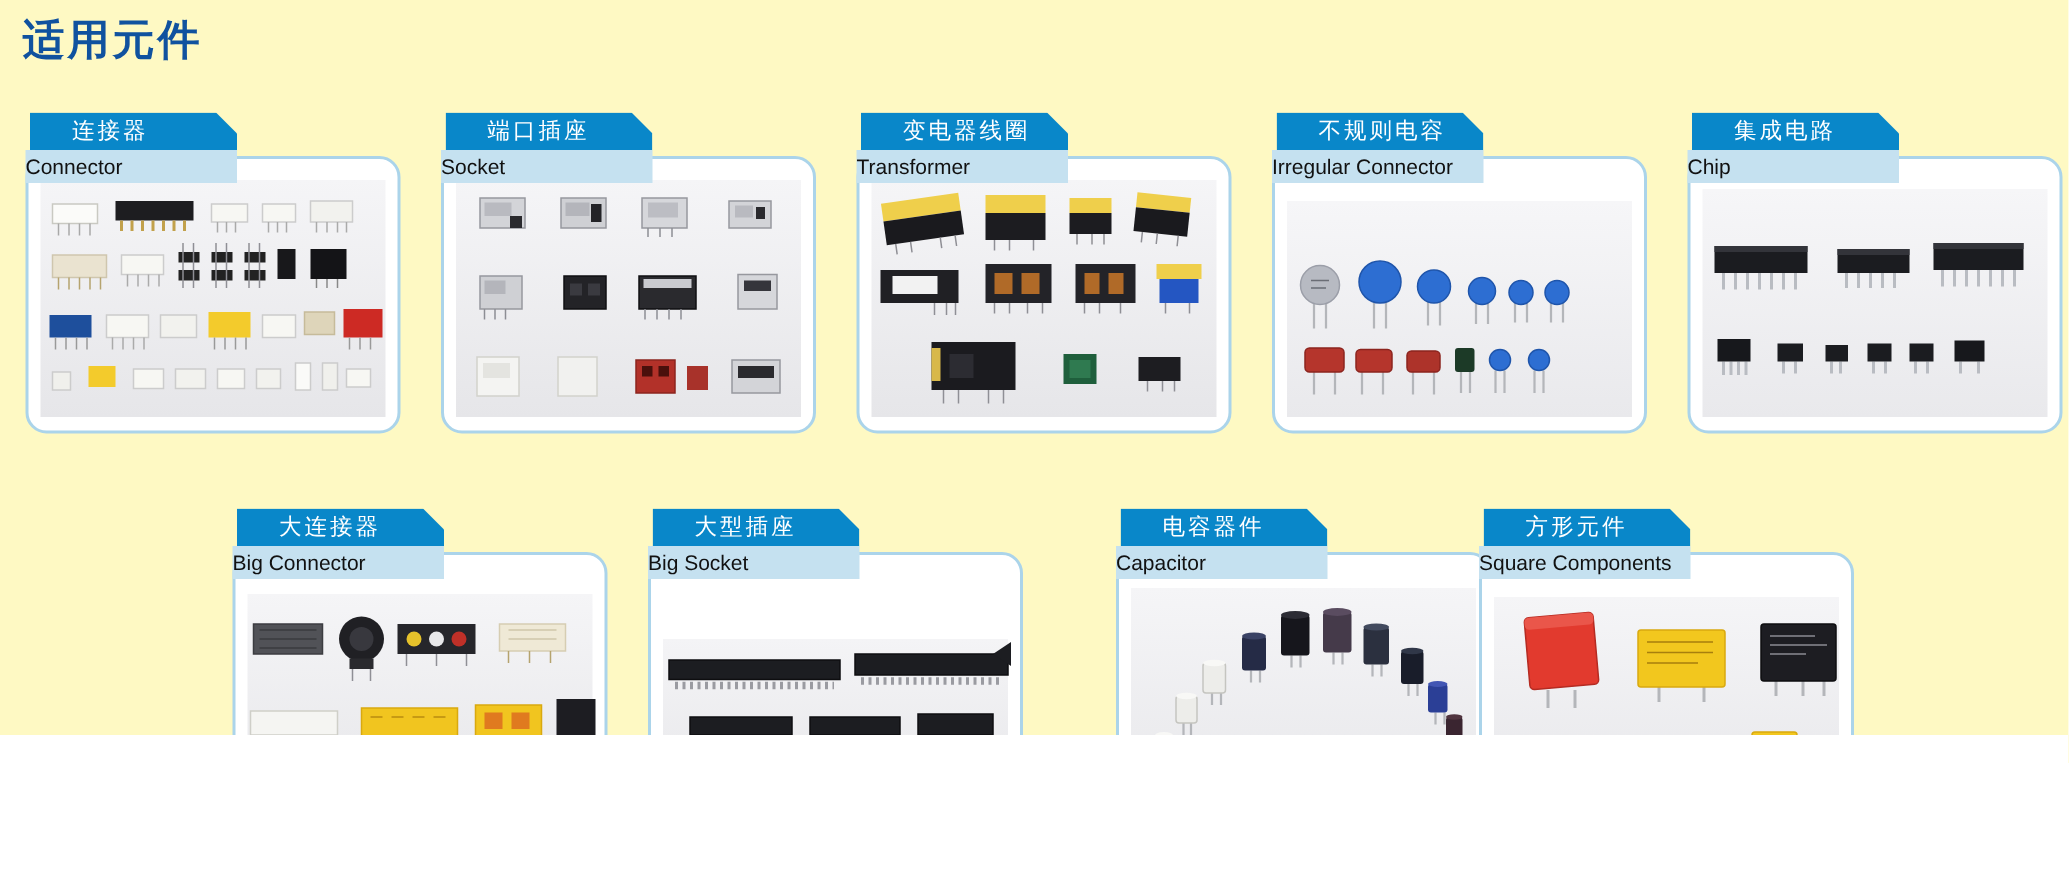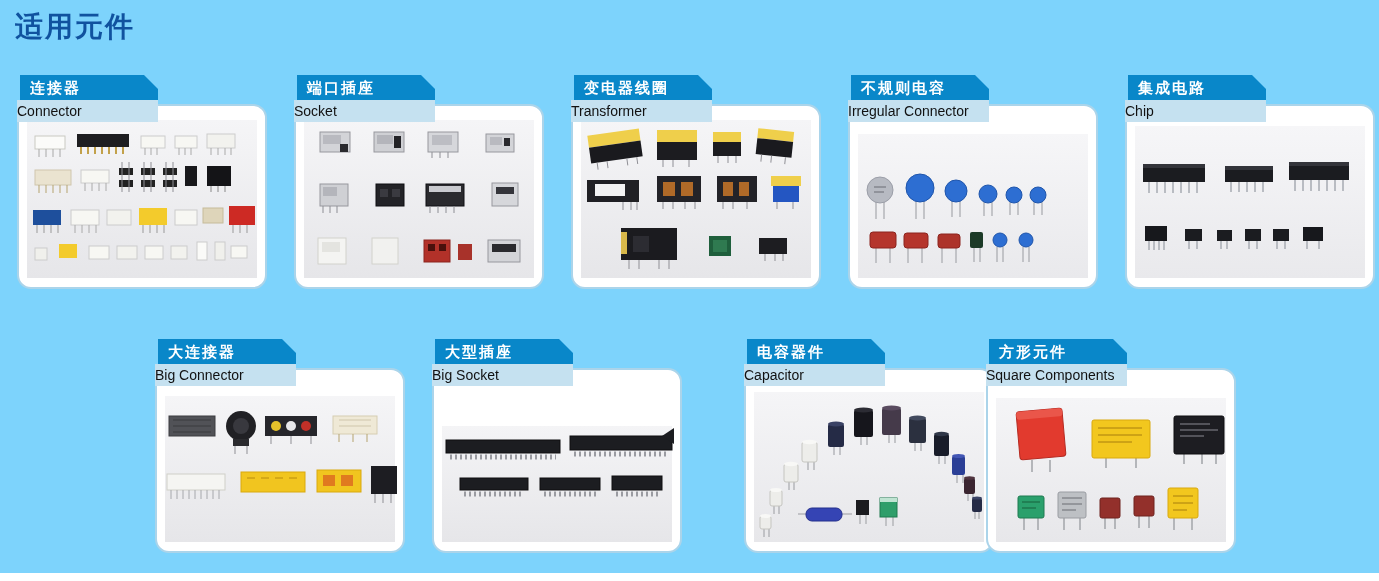--- a/index.html
+++ b/index.html
@@ -1,26 +1,26 @@
 <!DOCTYPE html>
 <html><head>
 <meta charset="utf-8">
 <style>
   html,body{margin:0;padding:0;background:#ffffff;}
-  #page{position:relative;width:1379px;height:573px;background:#7dd3fc;overflow:hidden;
+  #page{position:relative;width:1379px;height:490px;background:#fef9c3;overflow:hidden;
         font-family:"Liberation Sans","DejaVu Sans",sans-serif;}
   #page-title{position:absolute;left:15px;top:8px;font-size:28px;font-weight:700;
         color:#10529f;letter-spacing:2px;}
   .card{position:absolute;width:250px;height:214px;}
   .photo{position:absolute;left:0;top:29px;width:250px;height:185px;background:#ffffff;
         border:2px solid #abd4ea;border-radius:14px;box-sizing:border-box;overflow:hidden;}
   .photo svg{display:block;}
   .tab{position:absolute;left:3px;top:0;width:138px;height:25px;background:#0987c9;
         clip-path:polygon(0 0,calc(100% - 14px) 0,100% 14px,100% 100%,0 100%);
-        color:#ffffff;font-size:15px;font-weight:700;line-height:25px;padding-left:10px;
+        color:#ffffff;font-size:15px;font-weight:400;line-height:25px;padding-left:28px;
         letter-spacing:2px;box-sizing:border-box;}
   .subtab{position:absolute;left:0;top:25px;width:141px;height:22px;background:#c5e1f0;
         color:#111111;font-size:14px;line-height:22px;box-sizing:border-box;
         white-space:nowrap;}
   .r1{top:75px;} .r2{top:339px;}
 </style>
 </head>
 <body>
 
 <div id="page">

